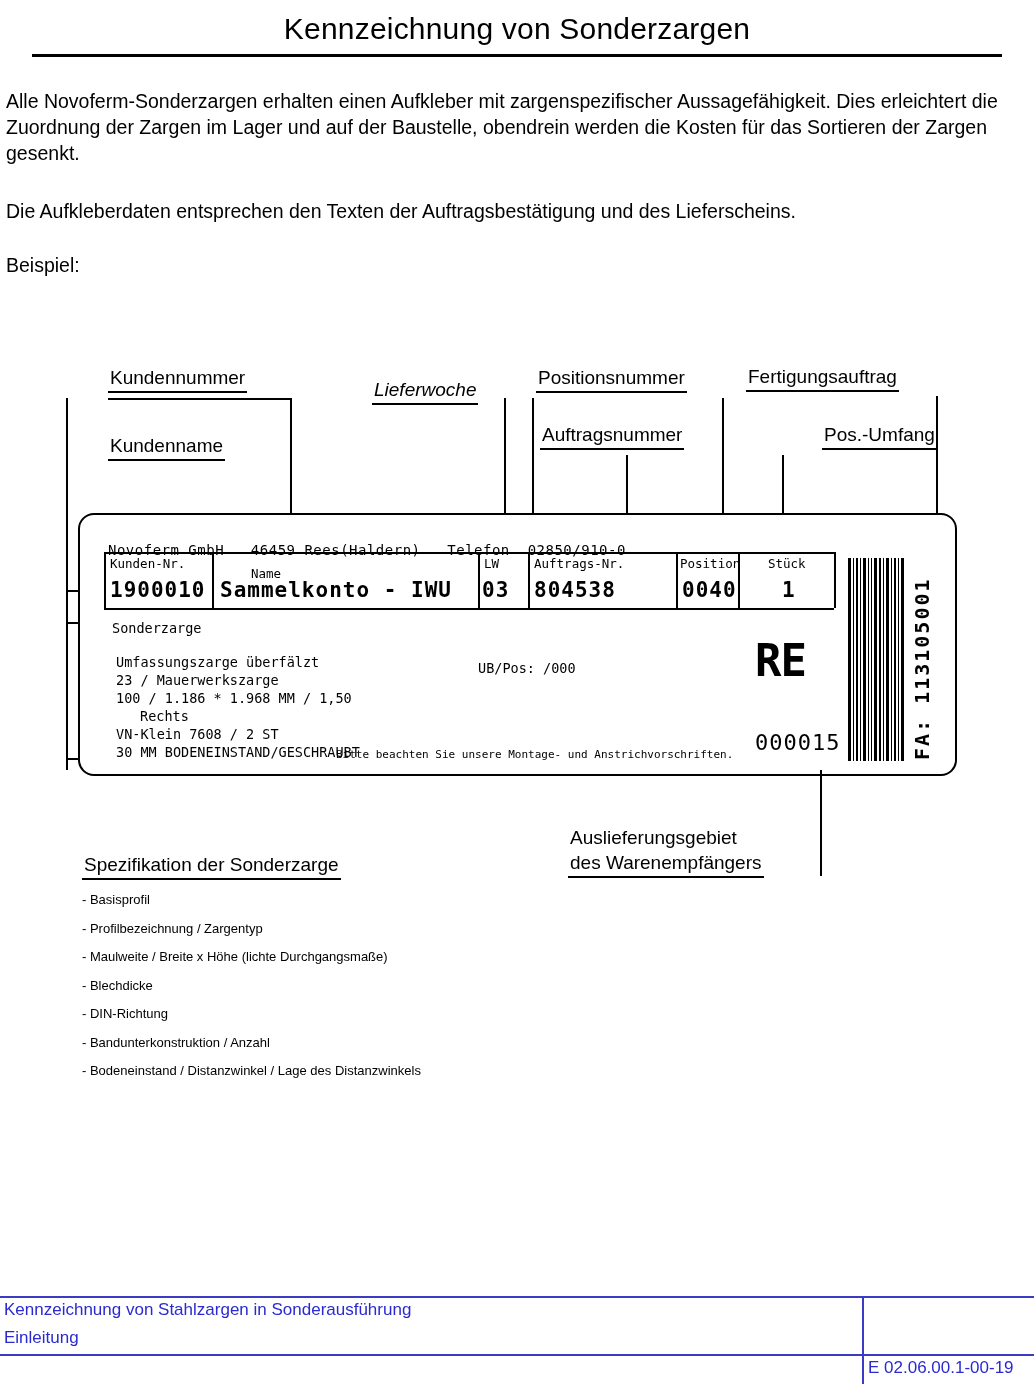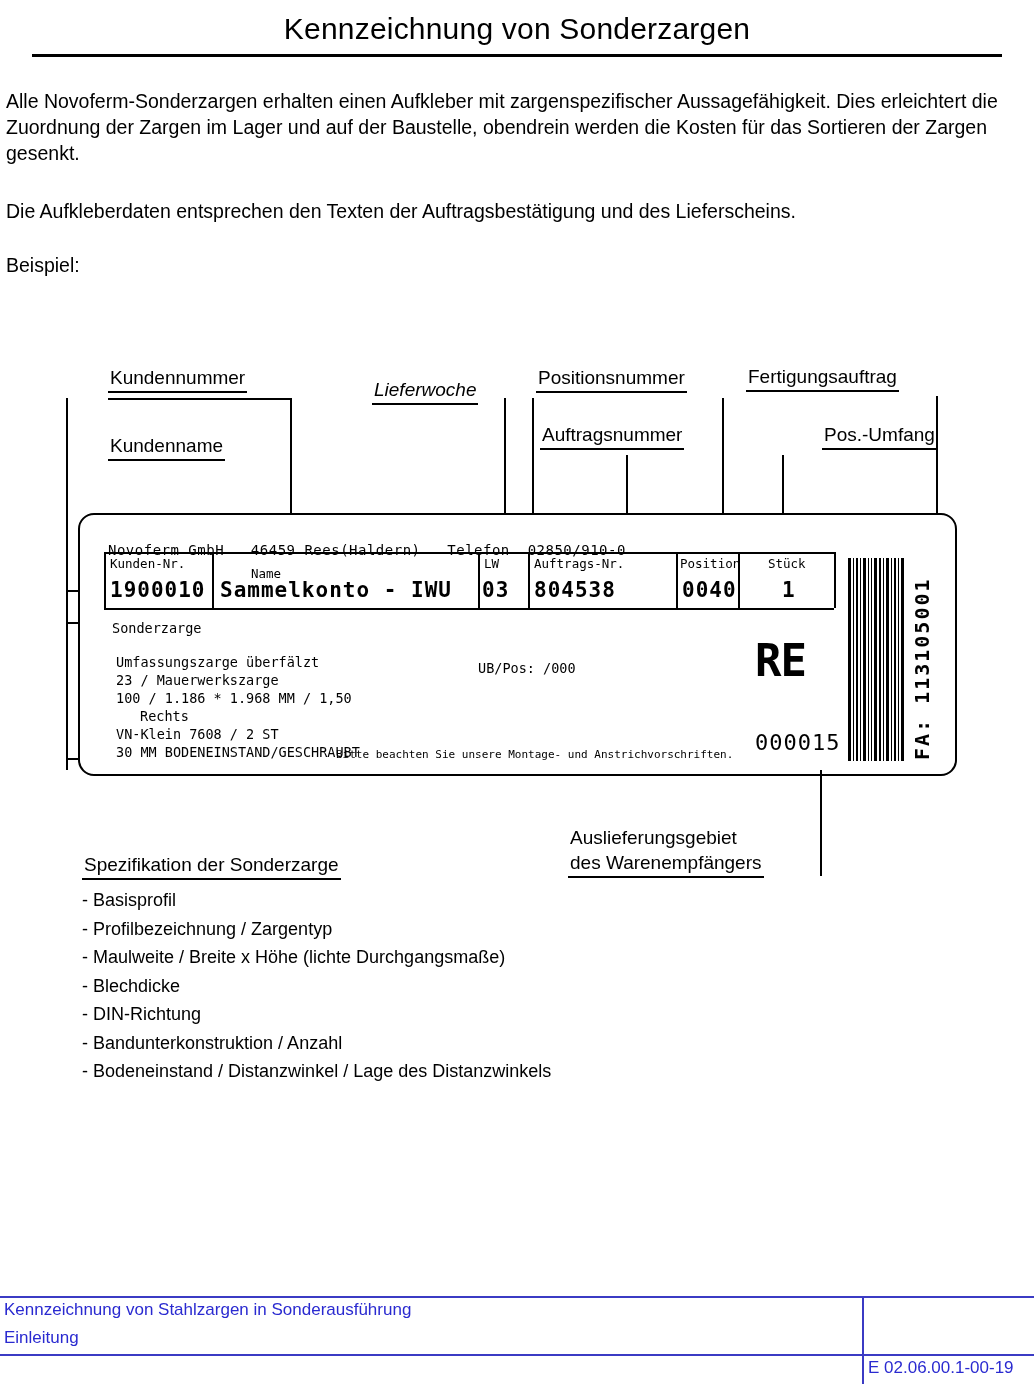--- a/index.html
+++ b/index.html
@@ -169,21 +169,21 @@
     position: absolute;
     left: 4px;
     top: 204px;
   }
 
   
   #spec-list {
     position: absolute;
     left: 82px;
     top: 886px;
-    font-size: 18px;
+    font-size: 13px;
     line-height: 28.5px;
   }
   #spec-list div { white-space: nowrap; }
 
   
   #footer {
     position: absolute;
     left: 0;
     top: 1296px;
     width: 1034px;

